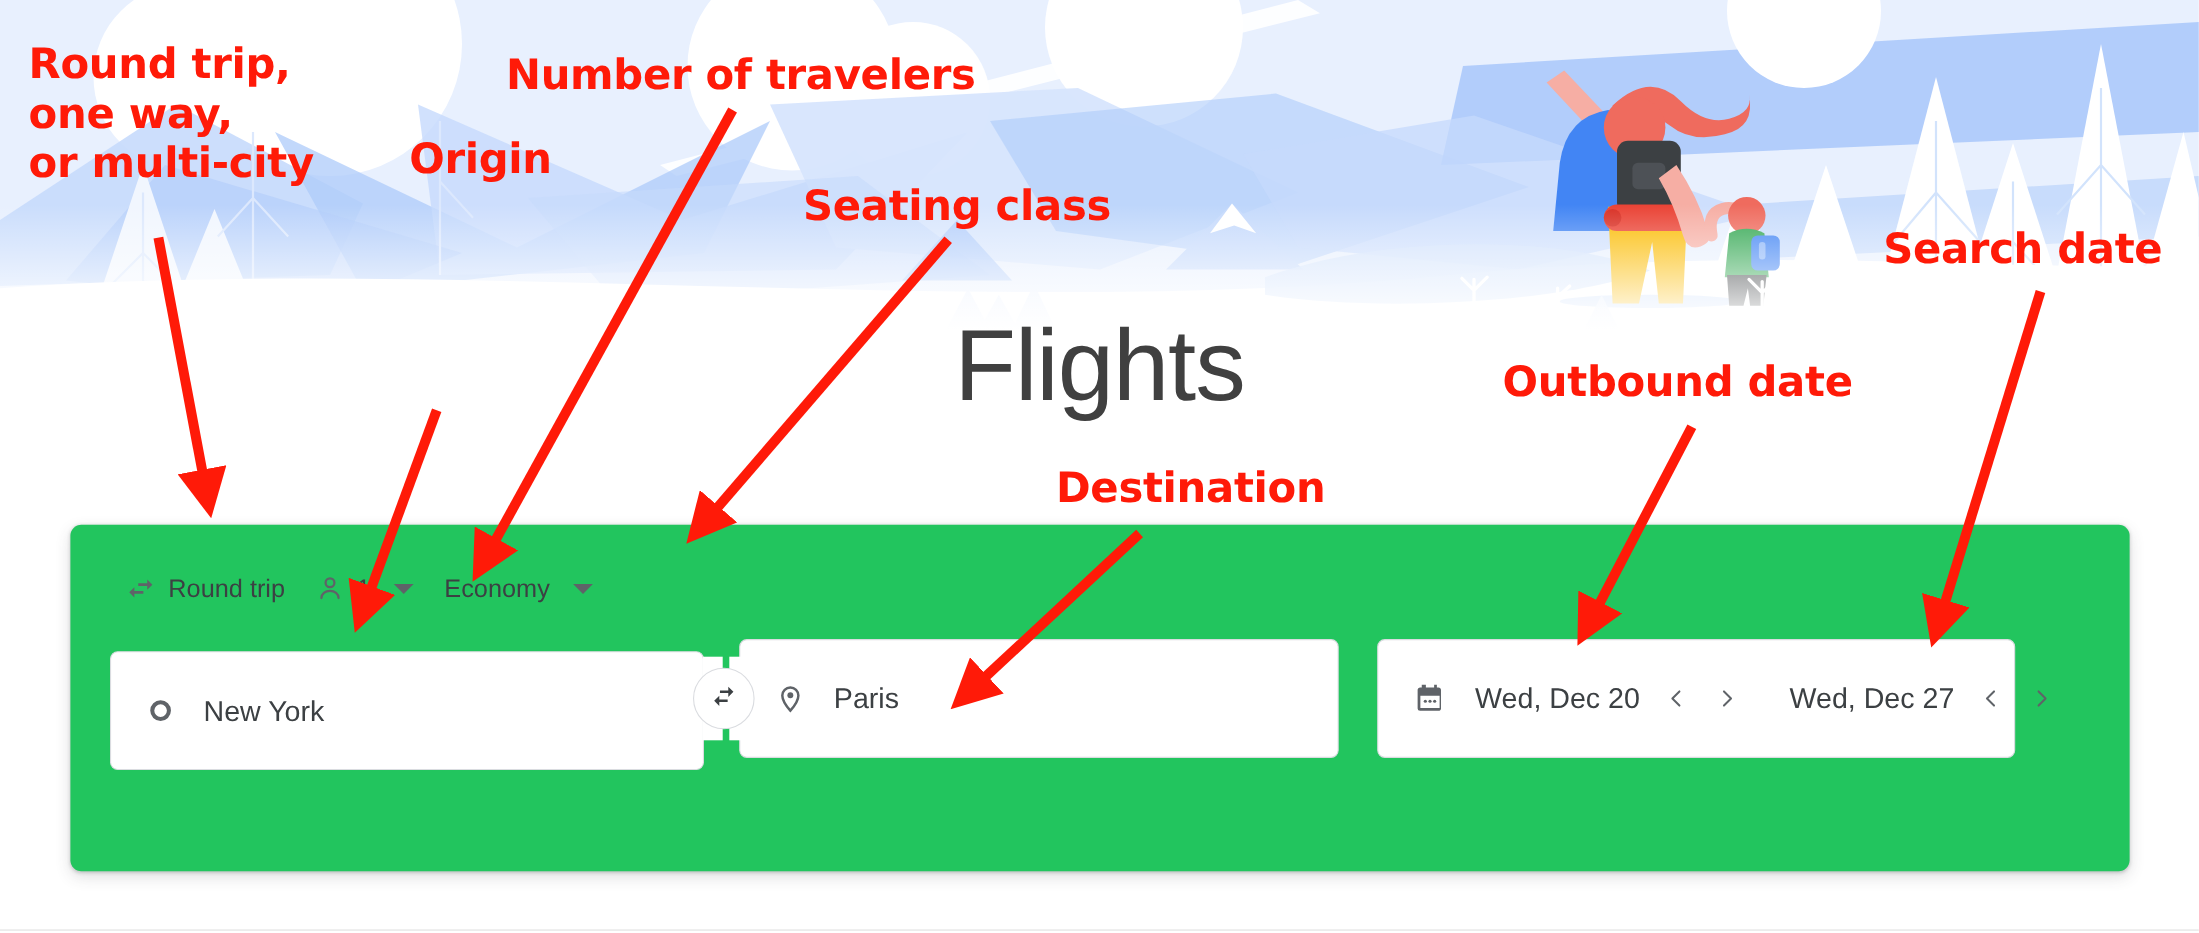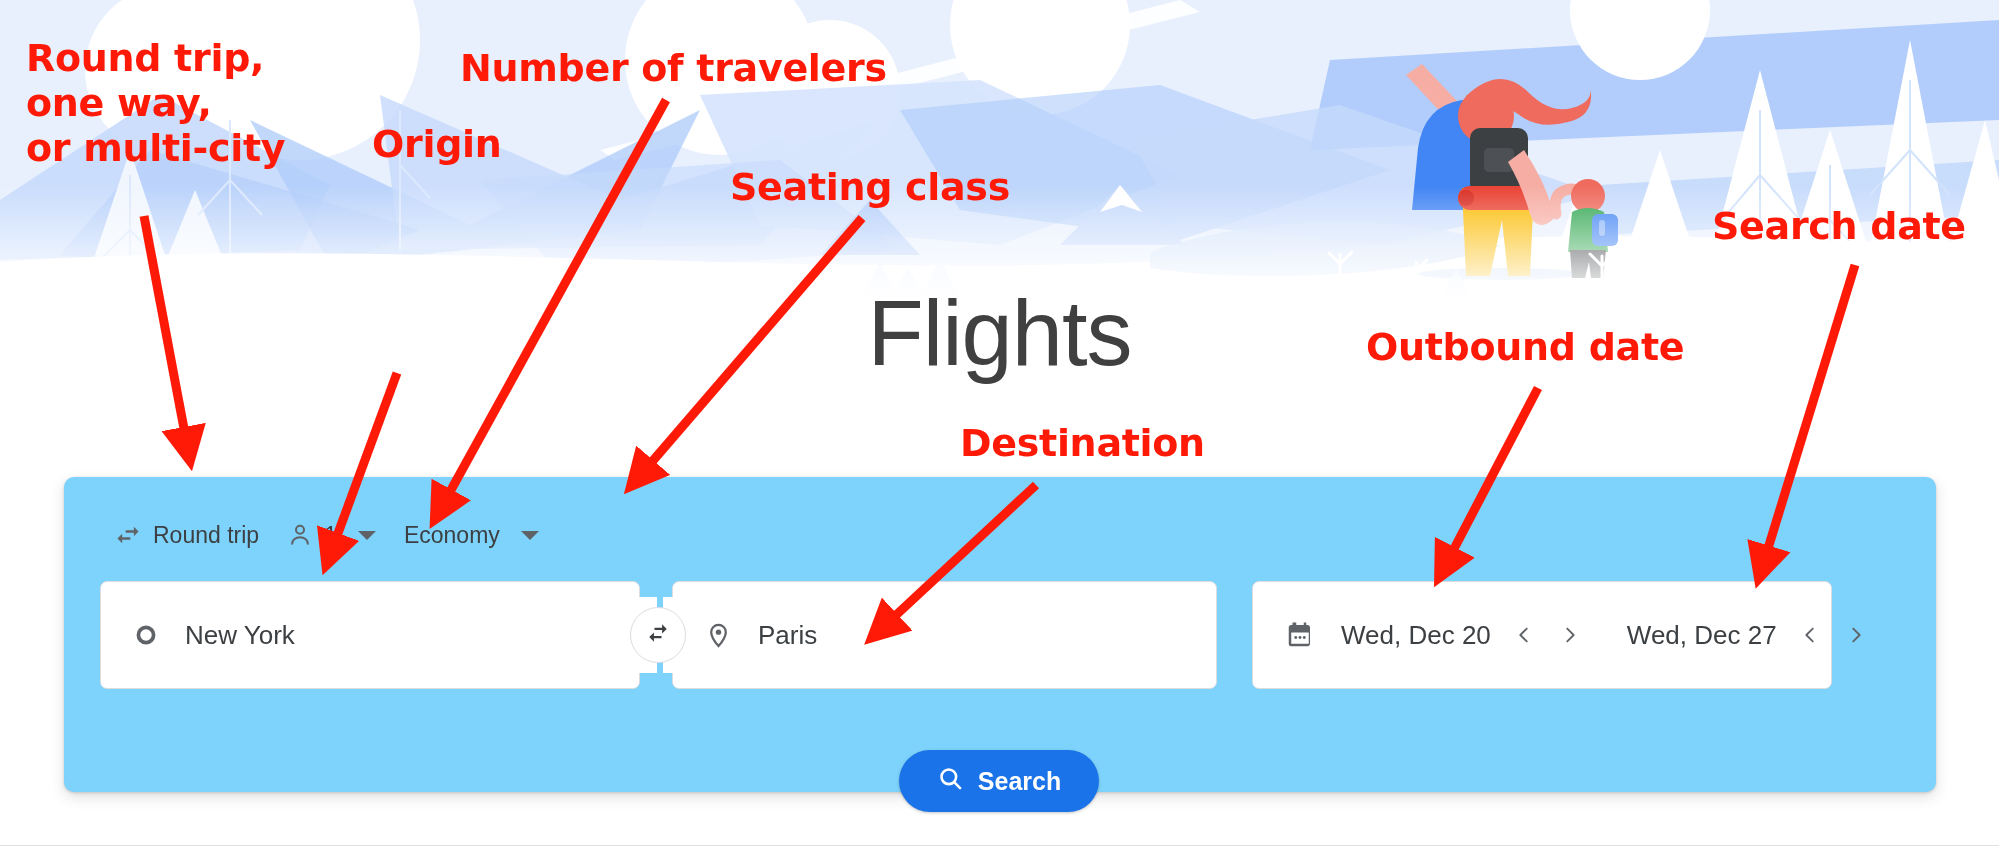--- a/index.html
+++ b/index.html
@@ -23,21 +23,21 @@
     position: absolute; left: 0; top: 287px; width: 1999px;
     text-align: center;
     font-size: 92px; font-weight: 400; color: #404040;
     letter-spacing: -1px; line-height: 1;
   }
 
   
   .card {
     position: absolute; left: 64px; top: 477px;
     width: 1872px; height: 315px;
-    background: #7dd3fc;
+    background: #22c55e;
     border-radius: 10px;
     box-shadow: 0 1px 3px rgba(60,64,67,.22), 0 5px 14px rgba(60,64,67,.16);
     text-decoration: underline;
   }
 
   .optrow {
     position: absolute; left: 36px; top: 36px;
     display: flex; align-items: center; gap: 0;
     height: 44px;
   }
@@ -56,21 +56,21 @@
 
   
   .fieldrow { position: absolute; left: 36px; top: 104px; width: 1800px; height: 108px; }
 
   .fieldbox {
     position: absolute; top: 0; height: 108px;
     border: 1px solid #dadce0; border-radius: 7px;
     background: #fff;
     display: flex; align-items: center;
   }
-  .origin-box   { left: 0px;   width: 540px; }
+  .origin-box   { left: 0px;   width: 540px; margin-top: 11px; }
   .dest-box     { left: 572px; width: 545px; }
   .date-box     { left: 1152px; width: 580px; display:flex; align-items:center; }
 
   .fieldbox .licon { margin-left: 32px; display: flex; align-items: center; }
   .fieldbox .ftext { margin-left: 26px; font-size: 26px; color: #3c4043; }
 
   .swap {
     position: absolute; left: 530px; top: 26px;
     width: 56px; height: 56px; border-radius: 50%;
     background: #fff; border: 1px solid #dadce0;
@@ -348,29 +348,20 @@
             <svg width="22" height="30" viewBox="0 0 24 24" fill="none" stroke="#5f6368" stroke-width="2" stroke-linecap="round" stroke-linejoin="round">
                 <polyline points="9,5 16,12 9,19"></polyline>
               </svg>
           </span>
         </div>
       </div>
 
     </div>
   </div>
 
-  <div class="searchbtn">
-    <span>
-      <svg width="27" height="27" viewBox="0 0 24 24" fill="none" stroke="#ffffff" stroke-width="2.3" stroke-linecap="round">
-        <circle cx="10.5" cy="10.5" r="6.5"></circle>
-        <line x1="15.5" y1="15.5" x2="20.5" y2="20.5"></line>
-      </svg>
-    </span>
-    <span>Search</span>
-  </div>
 
   <div class="bottomline"></div>
 
   <div class="anno">
     <svg viewBox="0 0 1999 848" xmlns="http://www.w3.org/2000/svg">
       <defs>
         <marker id="ah" markerWidth="5" markerHeight="5" refX="2.6" refY="2.5" orient="auto">
           <polygon points="0,0 5,2.5 0,5" fill="#ff1a08"></polygon>
         </marker>
       </defs>

